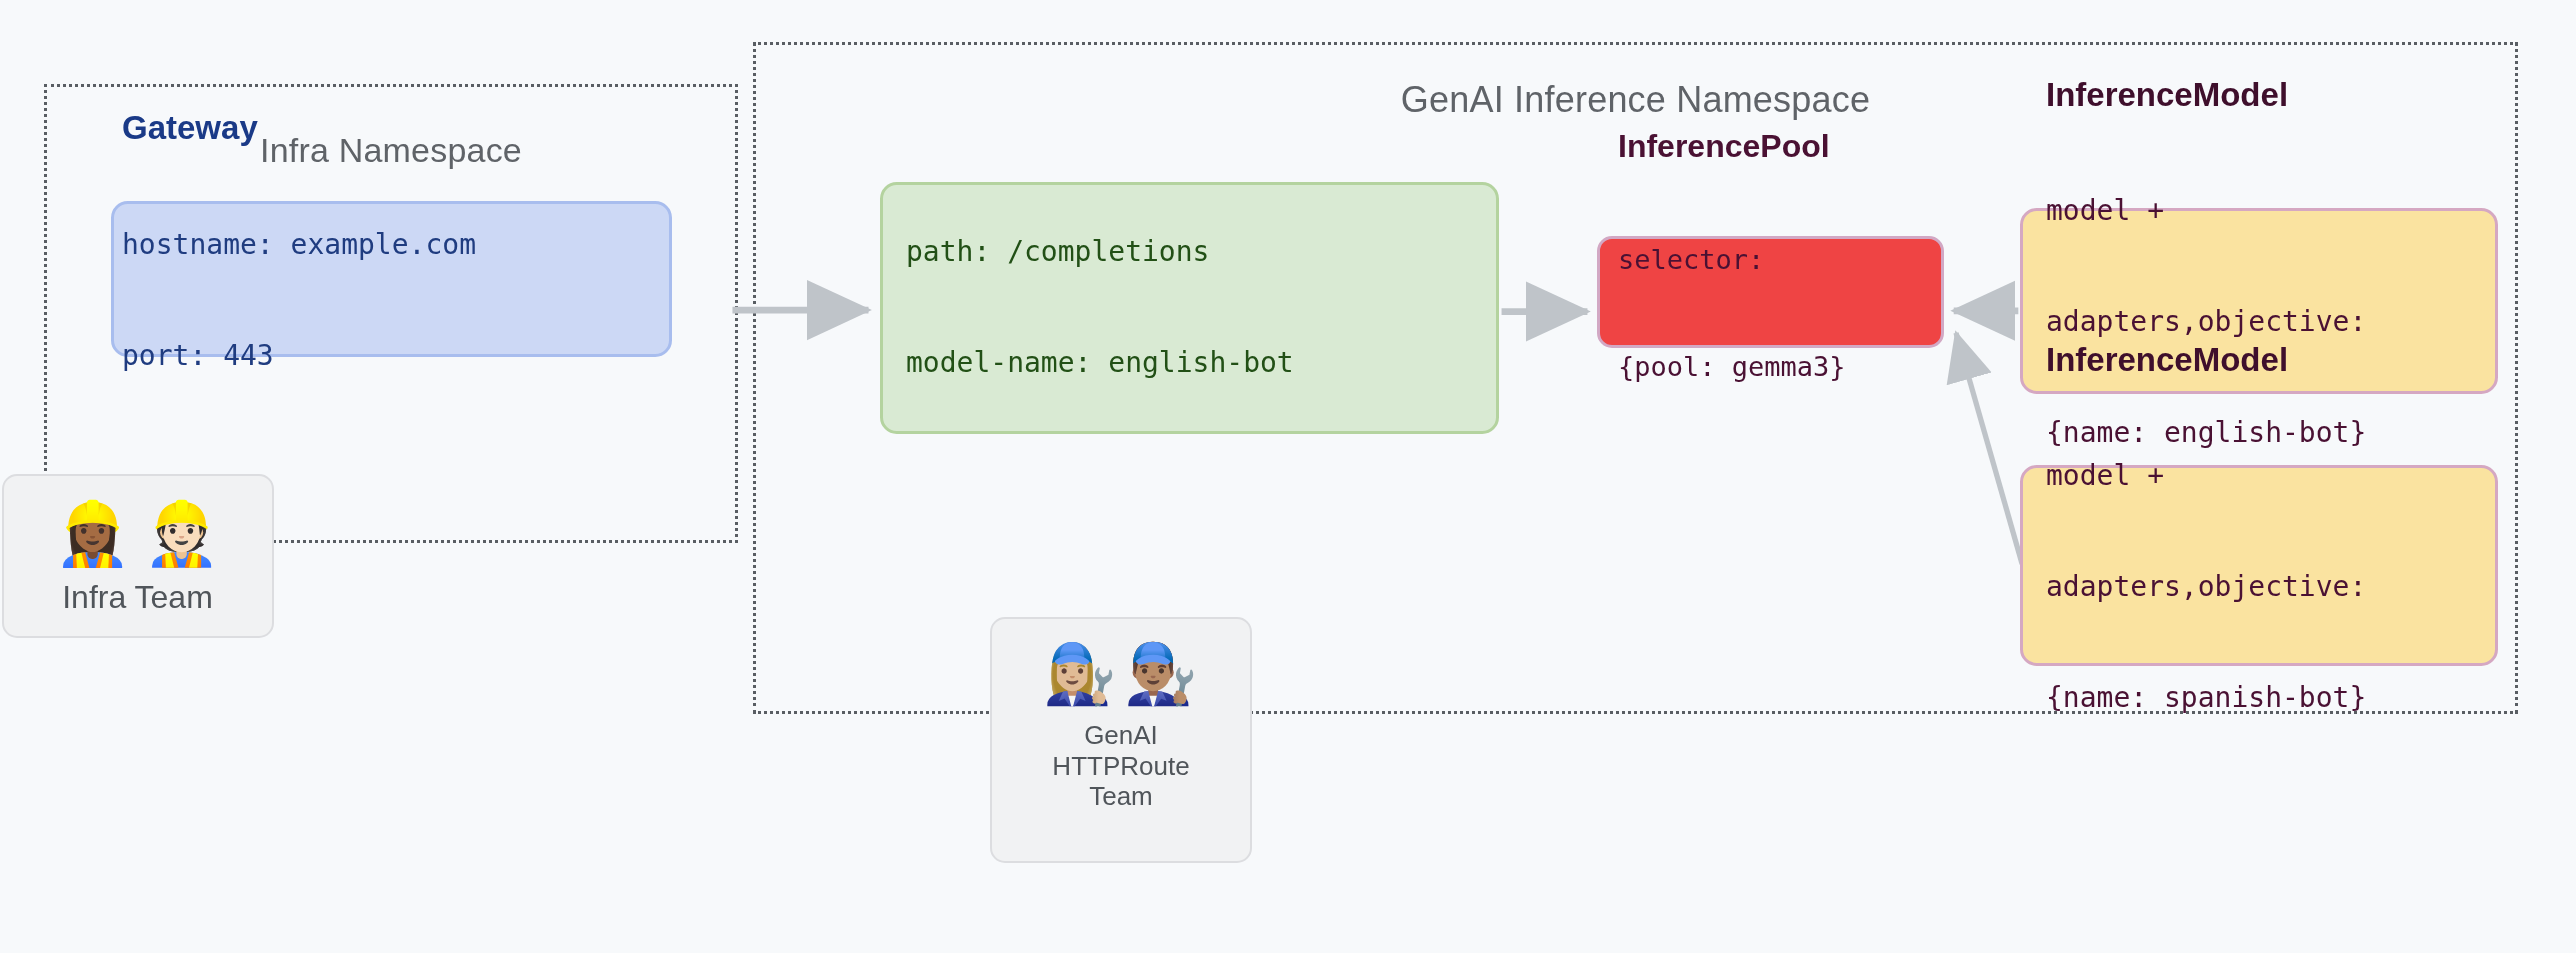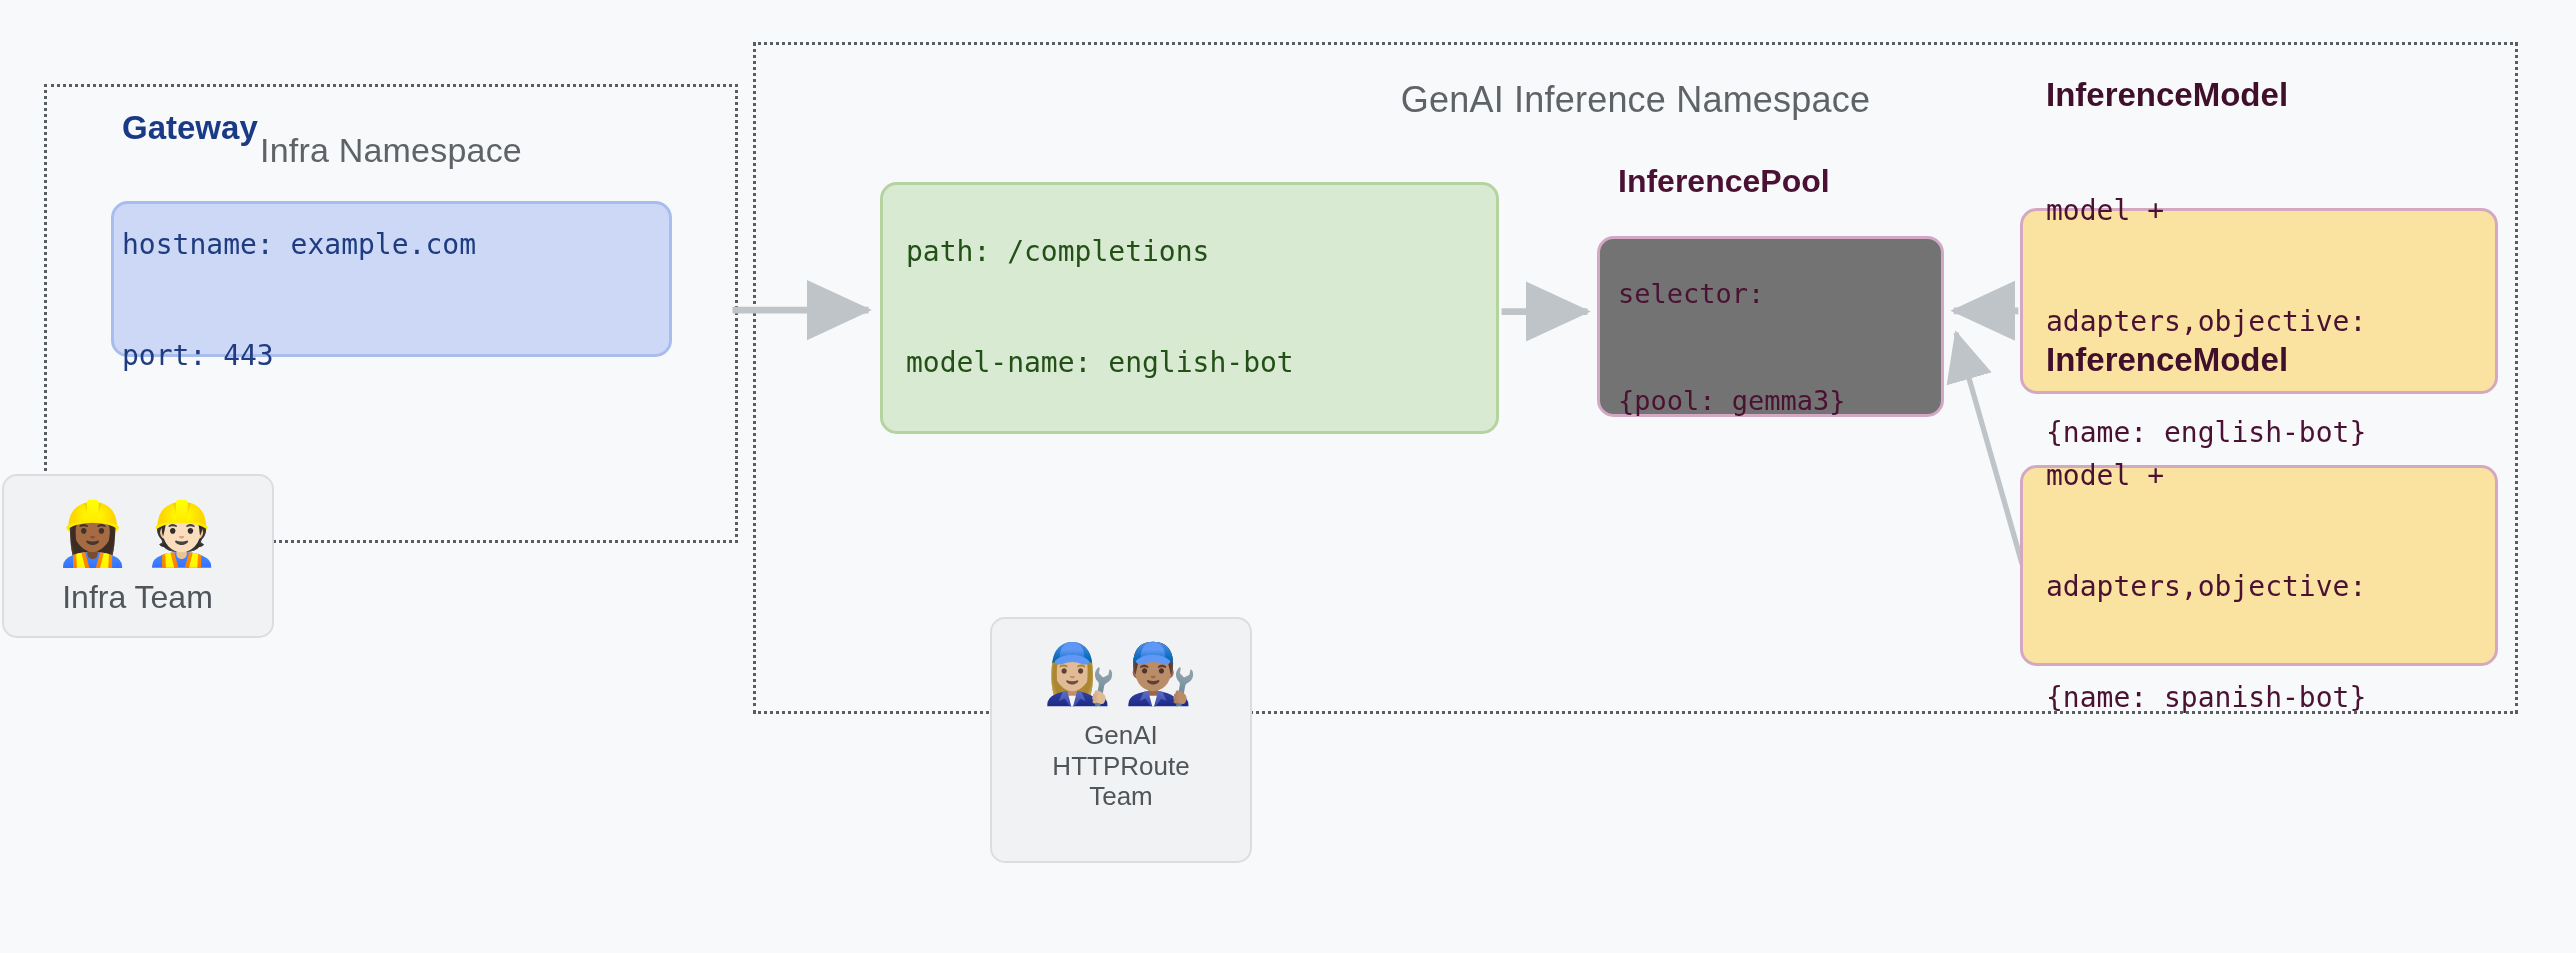--- a/index.html
+++ b/index.html
@@ -102,25 +102,26 @@
     background: #d9ead3;
     border-color: #b4d39f;
     color: #225016;
   }
   #card-httproute .card-title { color: #1d4a12; }
 
   #card-inferencepool {
     left: 1597px;
     top: 236px;
     width: 347px;
-    height: 181px;
-    background: #737373;
+    height: 112px;
+    background: #ef4444;
     border-color: #d2a8c4;
     color: #4a1133;
     padding: 13.7px 18px;
+    border-radius: 15px;
   }
   #card-inferencepool .card-title { font-size: 32px; color: #4a1133; }
   #card-inferencepool .card-lines { font-size: 27px; }
 
   .card-model {
     background: #fae3a0;
     border-color: #d5a8c2;
     color: #4a1133;
   }
   .card-model .card-title { color: #3f0f2c; }

